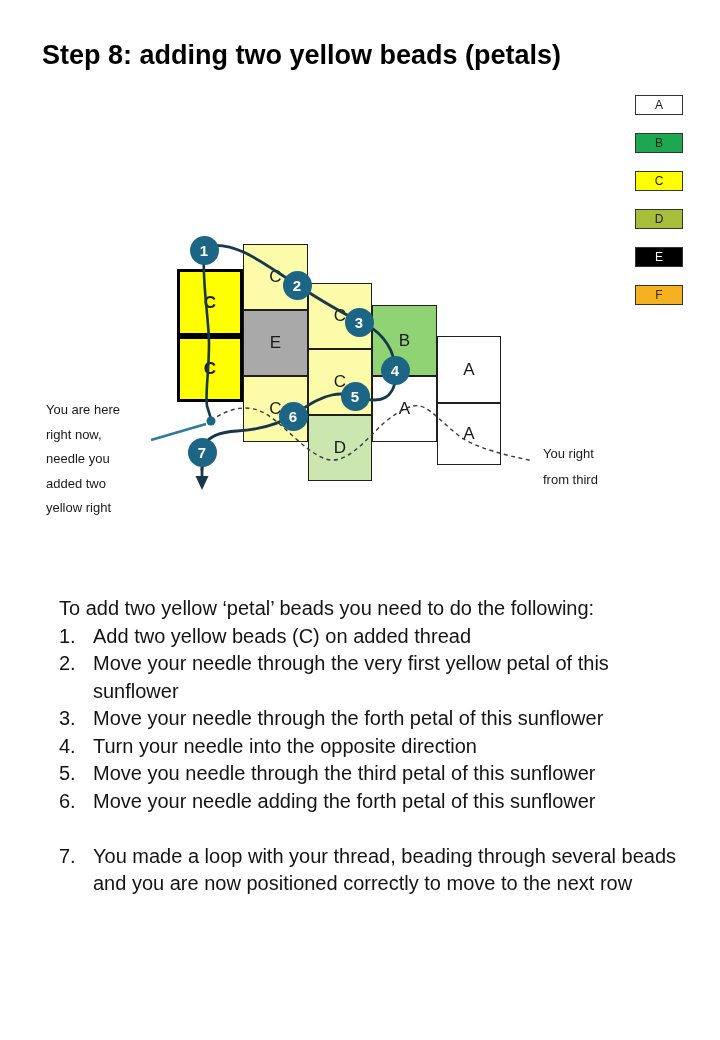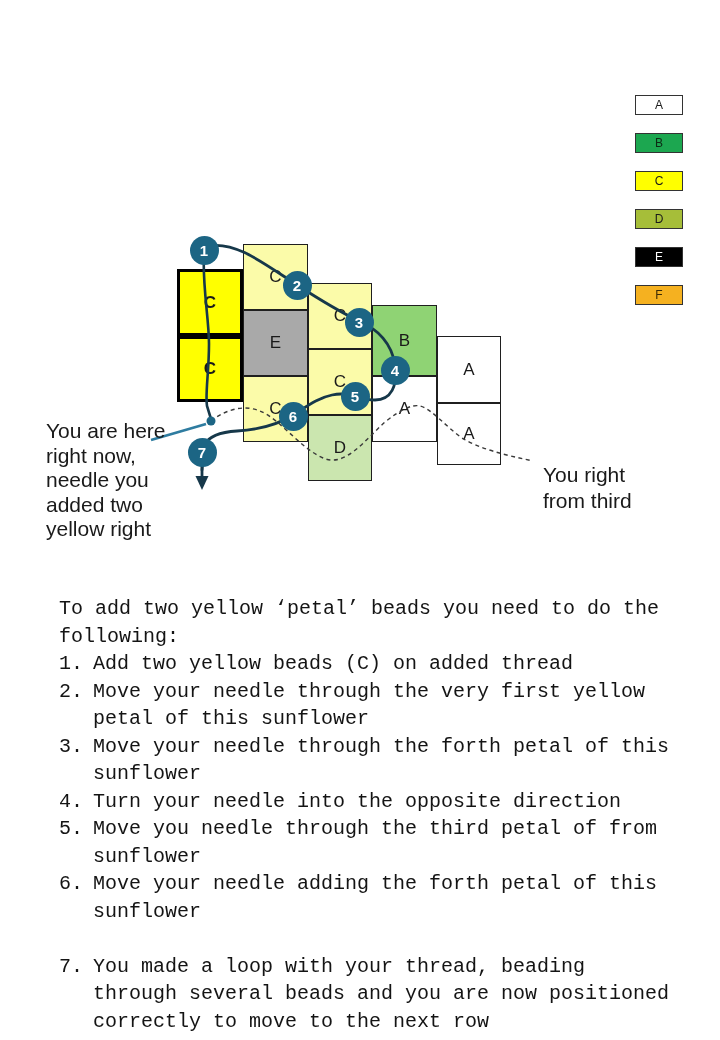--- a/index.html
+++ b/index.html
@@ -26,34 +26,35 @@
   .bead.thick{border-width:3px;border-color:#000;font-weight:bold;}
   
   #thread-svg{position:absolute;left:0;top:0;z-index:2;}
   
   .marker{
     position:absolute;width:29px;height:29px;border-radius:50%;
     display:flex;align-items:center;justify-content:center;
     color:#fff;font-size:15px;font-weight:bold;z-index:3;
   }
   
-  .annot{position:absolute;font-size:21px;line-height:24.5px;color:#1a1a1a;z-index:2;margin-top:21px;}
+  .annot{position:absolute;font-size:13px;line-height:24.5px;color:#1a1a1a;z-index:2;}
   #annot-left{left:46px;top:398px;width:120px;}
   #annot-right{left:543px;top:441px;width:110px;line-height:26px;}
   
-  #instructions{position:absolute;left:59px;top:595px;width:625px;font-size:20px;line-height:27.5px;color:#141414;font-family:Liberation Mono, monospace;}
+  #instructions{position:absolute;left:59px;top:595px;width:625px;font-size:20px;line-height:27.5px;color:#141414;}
   .li-row{display:flex;}
   .li-num{width:34px;flex:0 0 34px;}
   .li-text{width:585px;}
 </style>
 </head>
 <body>
 
 <div id="page">
 
+  <div class="page-title">Step 8: adding two yellow beads (petals)</div>
 
   <div id="legend">
       <div class="legend-swatch" style="top: 95px; background: rgb(255, 255, 255); color: rgb(26, 26, 26);">A</div>
       <div class="legend-swatch" style="top: 133px; background: rgb(28, 167, 80); color: rgb(13, 42, 20);">B</div>
       <div class="legend-swatch" style="top: 171px; background: rgb(255, 255, 0); color: rgb(26, 26, 26);">C</div>
       <div class="legend-swatch" style="top: 209px; background: rgb(166, 190, 57); color: rgb(26, 26, 26);">D</div>
       <div class="legend-swatch" style="top: 247px; background: rgb(0, 0, 0); color: rgb(255, 255, 255);">E</div>
       <div class="legend-swatch" style="top: 285px; background: rgb(245, 177, 32); color: rgb(58, 42, 5);">F</div>
     </div>
 
@@ -123,21 +124,21 @@
         <div class="li-row">
           <span class="li-num">3.</span>
           <span class="li-text">Move your needle through the forth petal of this sunflower</span>
         </div>
         <div class="li-row">
           <span class="li-num">4.</span>
           <span class="li-text">Turn your needle into the opposite direction</span>
         </div>
         <div class="li-row">
           <span class="li-num">5.</span>
-          <span class="li-text">Move you needle through the third petal of from sunflower</span>
+          <span class="li-text">Move you needle through the third petal of this sunflower</span>
         </div>
         <div class="li-row">
           <span class="li-num">6.</span>
           <span class="li-text">Move your needle adding the forth petal of this sunflower</span>
         </div>
         <div class="li-row" style="margin-top: 27.5px;">
           <span class="li-num">7.</span>
           <span class="li-text">You made a loop with your thread, beading through several beads and you are now positioned correctly to move to the next row</span>
         </div>
       </div>

